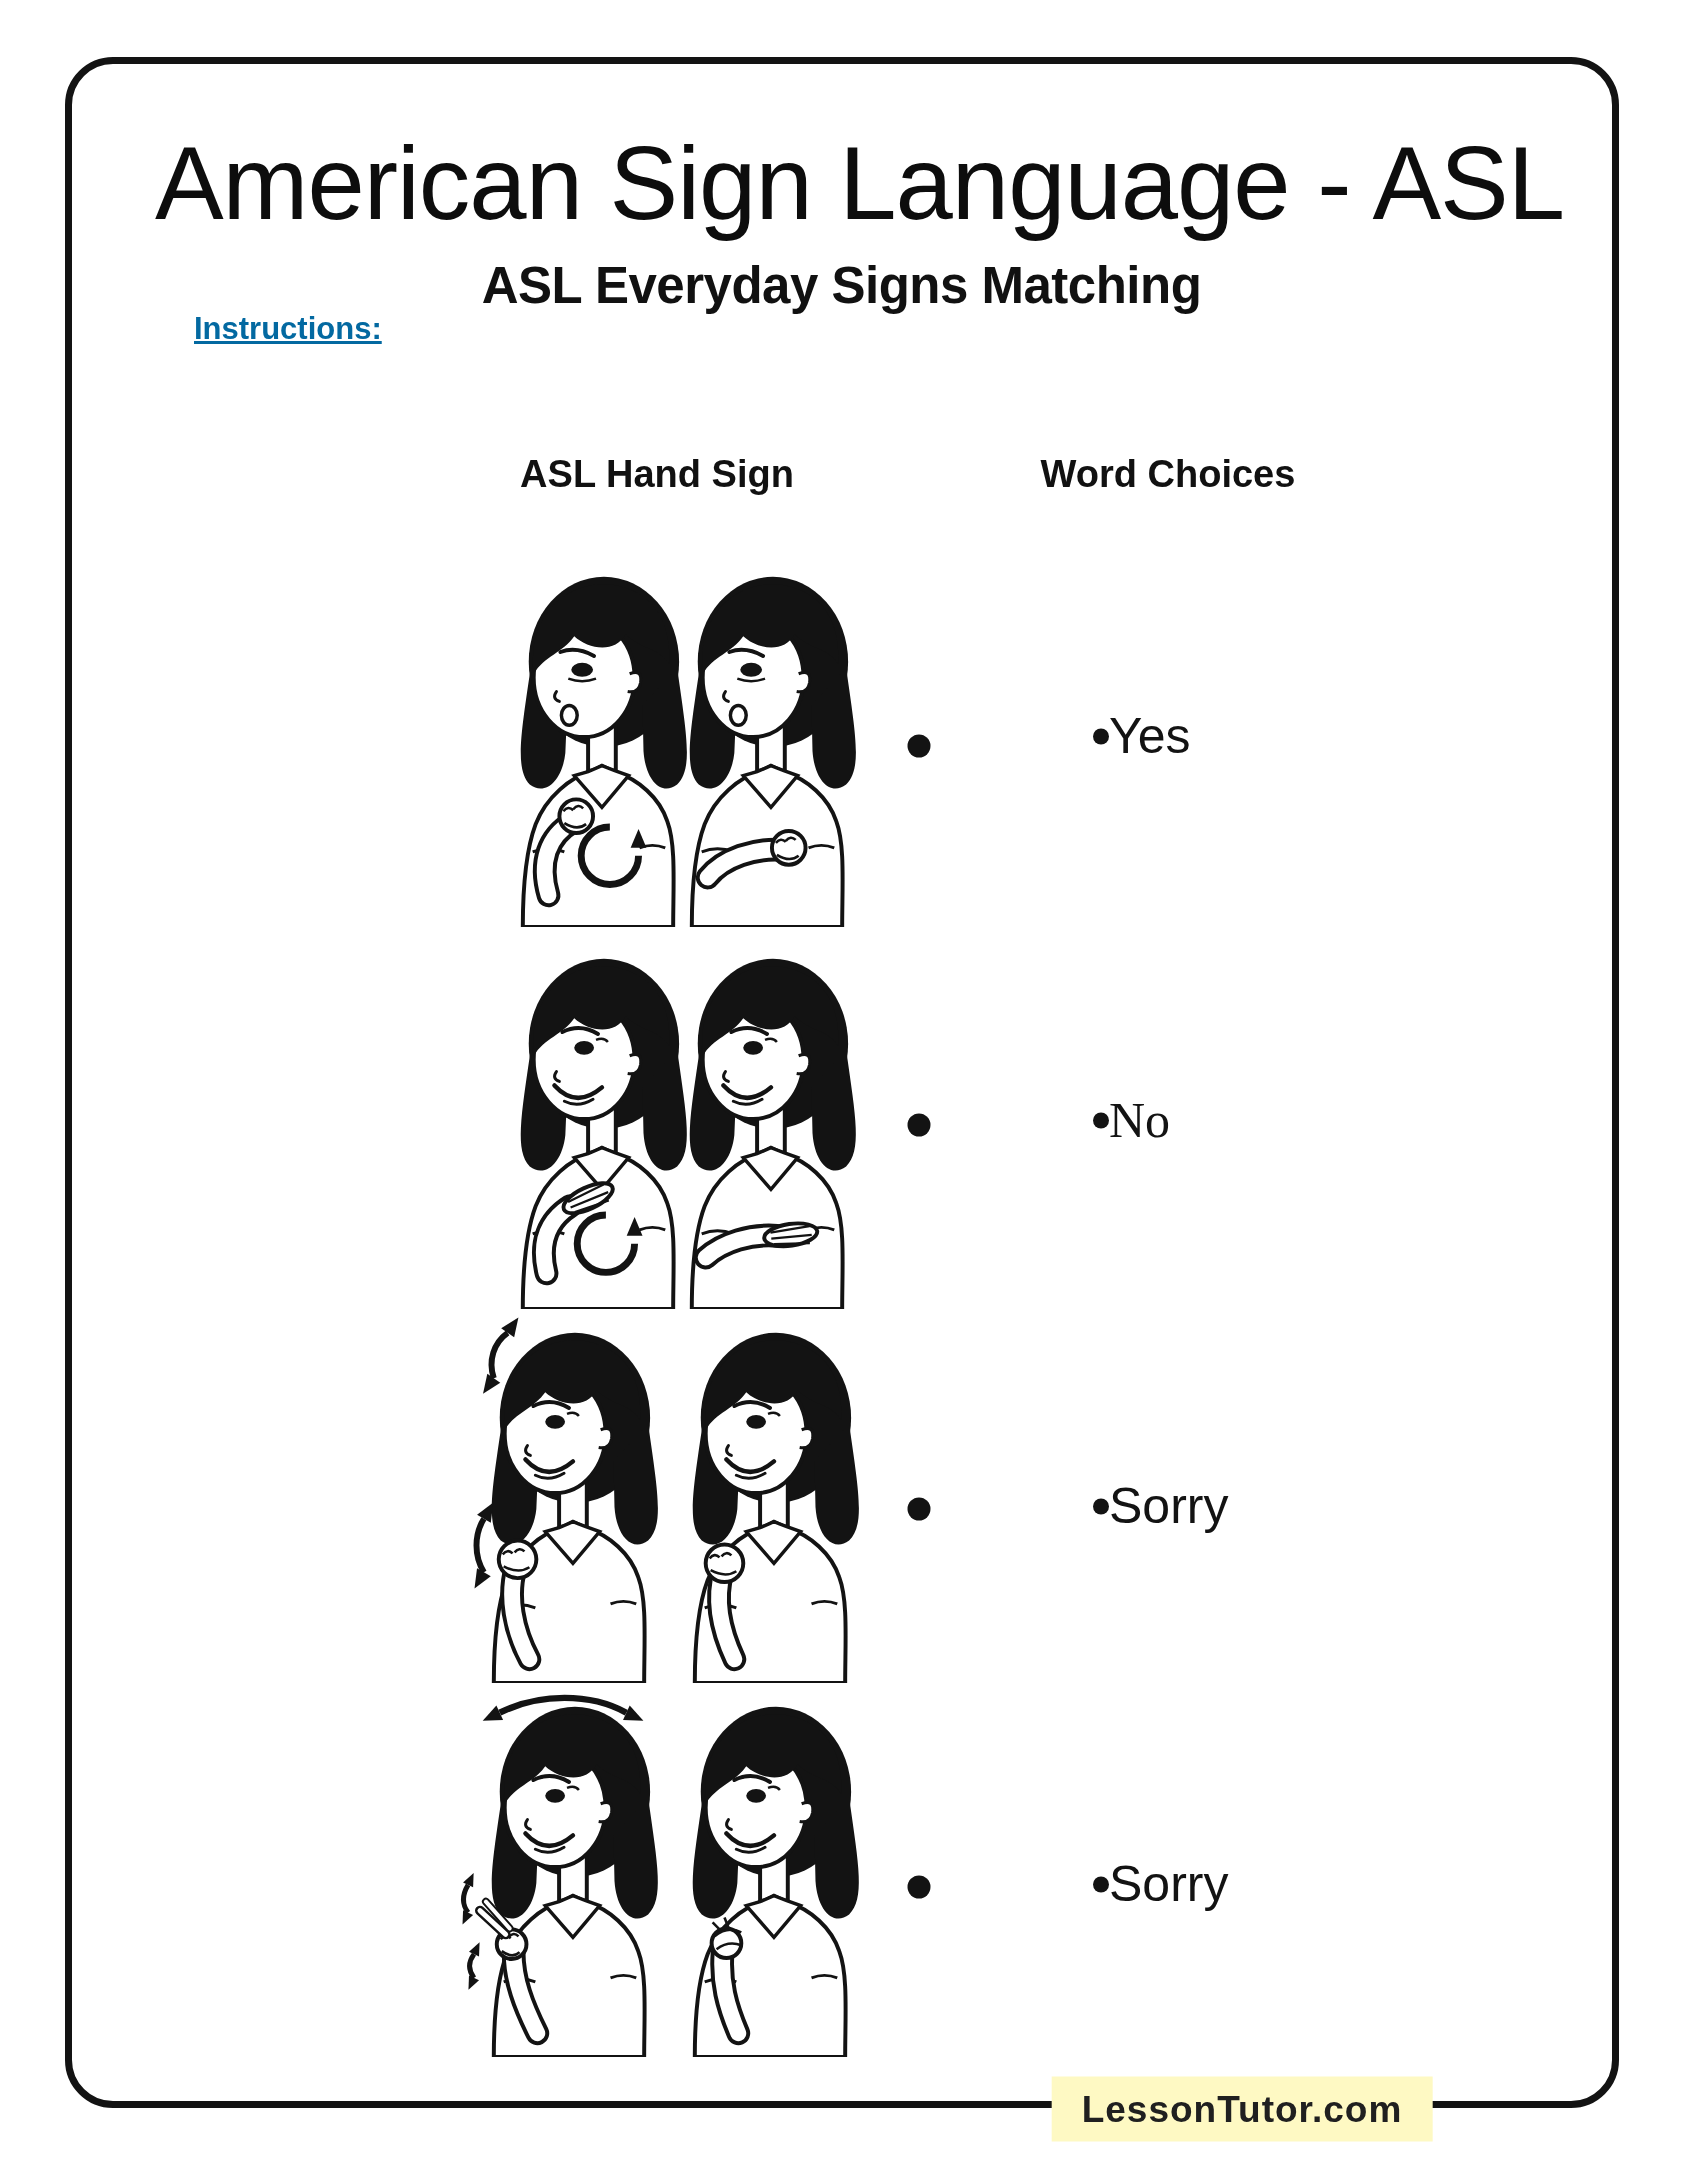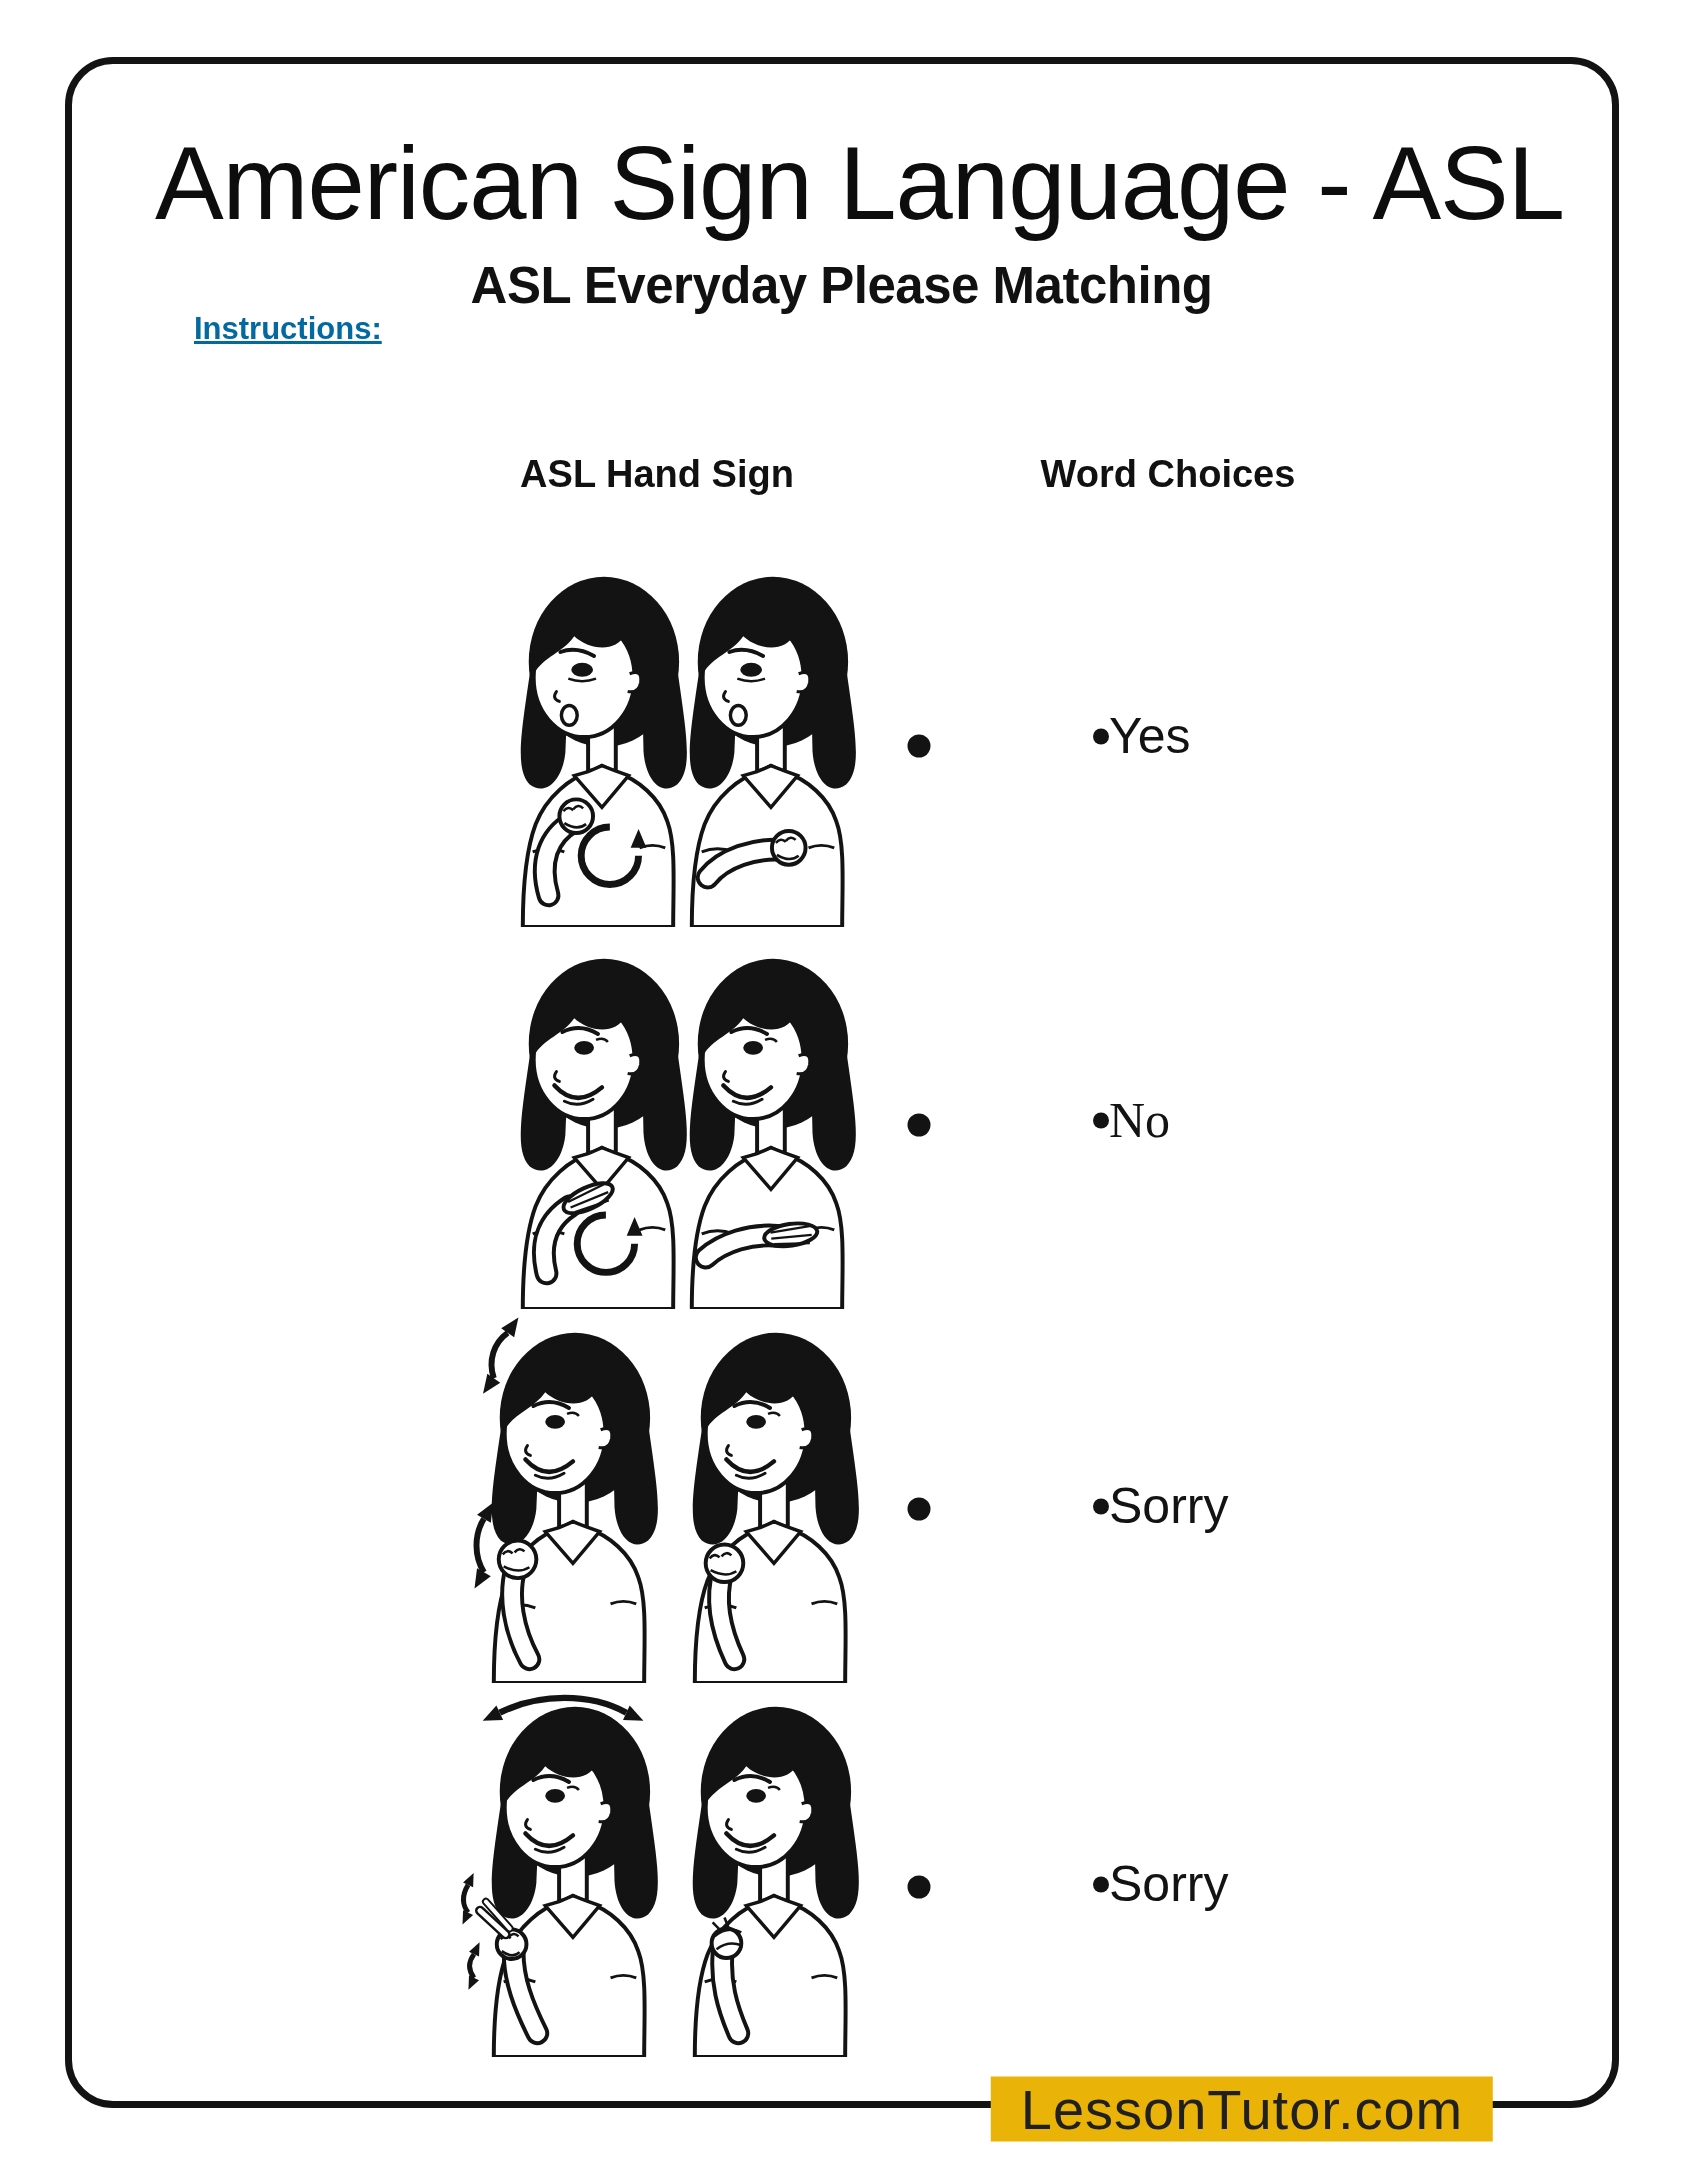--- a/index.html
+++ b/index.html
@@ -47,33 +47,33 @@
     transform:translateY(-50%); left:1093px;
   }
   .word-bullet{
     width:16px; height:16px; border-radius:50%; background:#131313; flex:0 0 auto;
   }
   .word-label{
     font-size:50px; font-weight:400; color:#131313; line-height:59px; white-space:nowrap;
   }
   .footer-brand{
     position:absolute; left:1242px; top:2109px; transform:translate(-50%,-50%);
-    background:#eab308; padding:0 30px; font-size:56px; font-weight:400;
+    background:#fef9c3; padding:0 30px; font-size:37px; font-weight:700;
     color:#202020; letter-spacing:1px; white-space:nowrap; line-height:65px;
   }
 </style>
 </head>
 <body>
 
 <div class="page">
   <div class="border-box"></div>
 
   <div class="title">American Sign Language - ASL</div>
 
-  <div class="subtitle">ASL Everyday Please Matching</div>
+  <div class="subtitle">ASL Everyday Signs Matching</div>
 
   <div class="instructions-label" style="color: #0369a1; text-decoration: underline;">Instructions:</div>
 
 
   <div class="col-header signs">ASL Hand Sign</div>
 
   <div class="col-header words">Word Choices</div>
 
   <div id="rows-root">
       <div>

